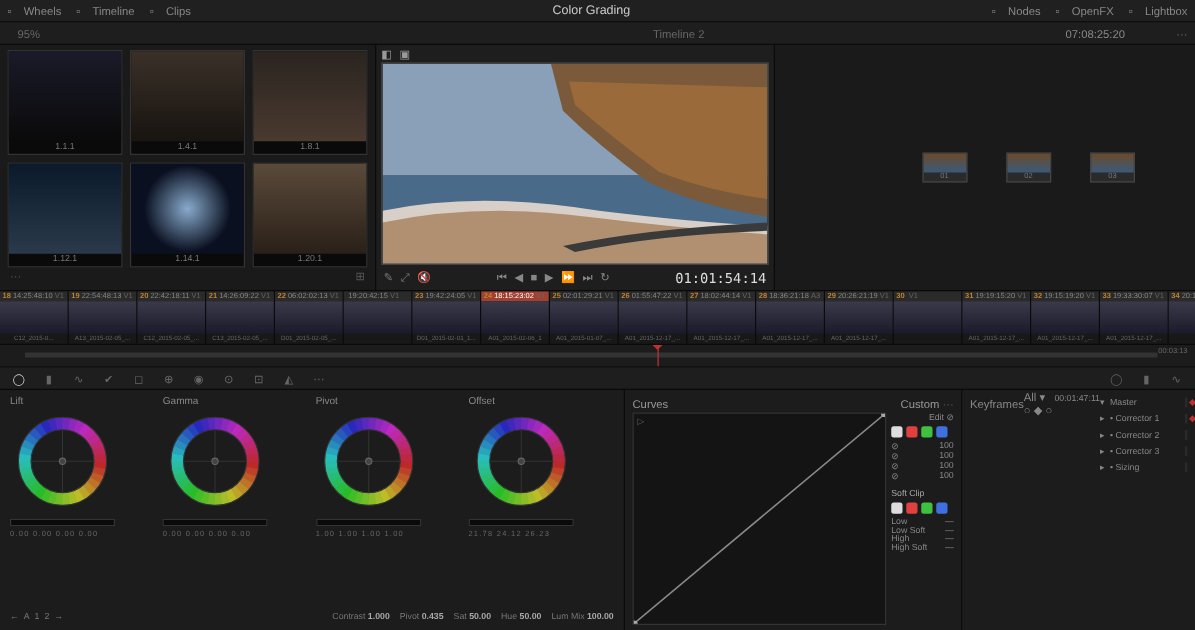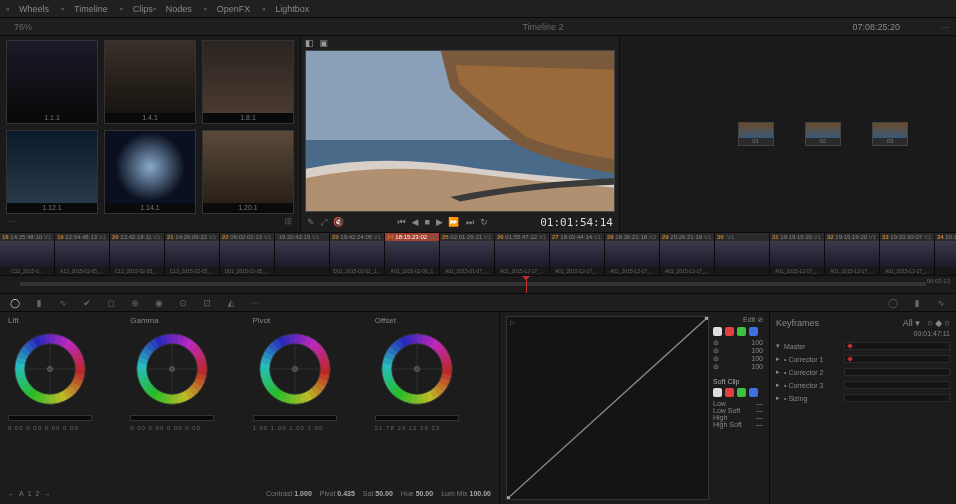--- a/index.html
+++ b/index.html
@@ -64,21 +64,21 @@
 .curves { width:270px; background:#1c1c1c; border-right:1px solid #0a0a0a; padding:4px 6px; display:flex; flex-direction:column; }
 .curves .chdr { display:flex; justify-content:space-between; height:14px; align-items:center; }
 .curves .cbody { flex:1; display:flex; }
 .curves .graph { flex:1; background:#141414; border:1px solid #333; position:relative; margin-right:4px; }
 .curves .graph .diag { position:absolute; width:100%; height:100%; }
 .curves .side { width:50px; display:flex; flex-direction:column; gap:3px; font-size:7px; color:#888; }
 .curves .side .swatch { display:flex; gap:3px; }
 .curves .side .sw { width:9px; height:9px; border-radius:2px; cursor:pointer; }
 .curves .side .num { display:flex; justify-content:space-between; }
 .curves .side .sect { margin-top:4px; color:#aaa; }
-.keyf { flex:1; background:#1c1c1c; padding:4px 6px; display:flex; flex-direction:column; }
+.keyf { flex:1; background:#1c1c1c; padding:4px 6px; display:flex; }
 .keyf .khdr { display:flex; justify-content:space-between; height:14px; align-items:center; color:#888; }
 .keyf .krows { flex:1; display:flex; flex-direction:column; gap:1px; font-size:7px; }
 .keyf .krow { display:flex; align-items:center; height:12px; color:#888; }
 .keyf .krow .exp { width:8px; }
 .keyf .krow .klbl { width:60px; }
 .keyf .krow .ktrack { flex:1; background:#141414; height:8px; border:1px solid #2a2a2a; position:relative; }
 .keyf .krow .kf { position:absolute; width:4px; height:4px; background:#c03030; top:1px; left:3px; transform:rotate(45deg); }
 svg { display:block; }
 </style>
 </head>
@@ -92,38 +92,39 @@
       </div>
       <div class="tab-btn">
         <span class="ico">▫</span>
         <span>Timeline</span>
       </div>
       <div class="tab-btn">
         <span class="ico">▫</span>
         <span>Clips</span>
       </div>
     </div>
+  <div class="center">Color Grading</div>
   <div class="right" id="tb-right">
       <div class="tab-btn">
         <span class="ico">▫</span>
         <span>Nodes</span>
       </div>
       <div class="tab-btn">
         <span class="ico">▫</span>
         <span>OpenFX</span>
       </div>
       <div class="tab-btn">
         <span class="ico">▫</span>
         <span>Lightbox</span>
       </div>
     </div>
 </div>
 
 <div class="subbar">
-  <div class="zoom"><span>76%</span></div>
+  <div class="zoom"><span>95%</span></div>
   <div class="mid"><span>Timeline 2</span></div>
   <div class="tc"><span>07:08:25:20</span></div>
   <div class="svc"><span>···</span></div>
 </div>
 
 <div class="upper">
 
   <div class="gallery">
     <div class="grid" id="gallery-grid">
         <div class="thumb">
@@ -579,20 +580,24 @@
           <span>Contrast <b style="color:#aaa">1.000</b></span>
           <span>Pivot <b style="color:#aaa">0.435</b></span>
           <span>Sat <b style="color:#aaa">50.00</b></span>
           <span>Hue <b style="color:#aaa">50.00</b></span>
           <span>Lum Mix <b style="color:#aaa">100.00</b></span>
         </div>
     </div>
   </div>
 
   <div class="curves">
+    <div class="chdr">
+      <span>Curves</span>
+      <span><span>Custom</span> <span style="color:#555">···</span></span>
+    </div>
     <div class="cbody">
       <div class="graph">
         <svg class="diag" viewBox="0 0 100 100" preserveAspectRatio="none">
           <line x1="0" y1="100" x2="100" y2="0" stroke="#888" stroke-width="0.7"></line>
           <circle cx="0" cy="100" r="1.6" fill="#aaa"></circle>
           <circle cx="100" cy="0" r="1.6" fill="#aaa"></circle>
         </svg>
         <span style="position:absolute;top:2px;left:3px;color:#666;font-size:7px">▷</span>
       </div>
       <div class="side">

